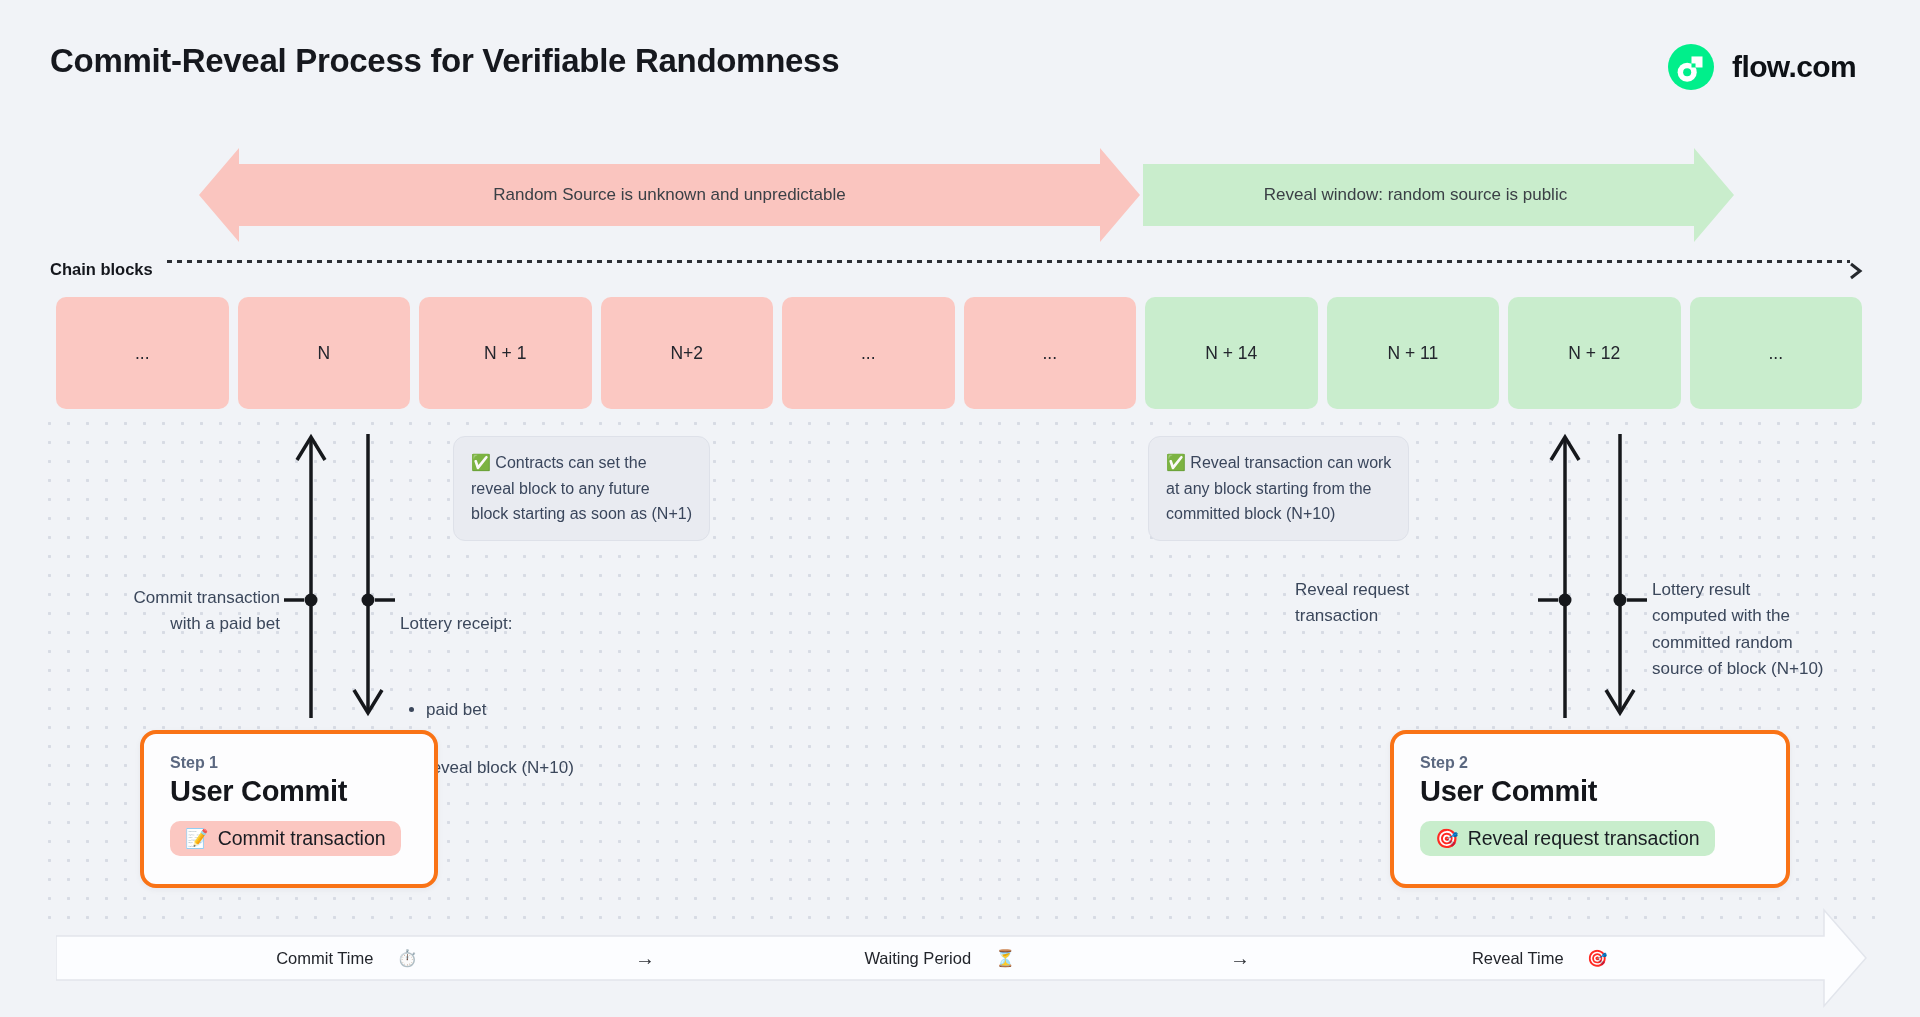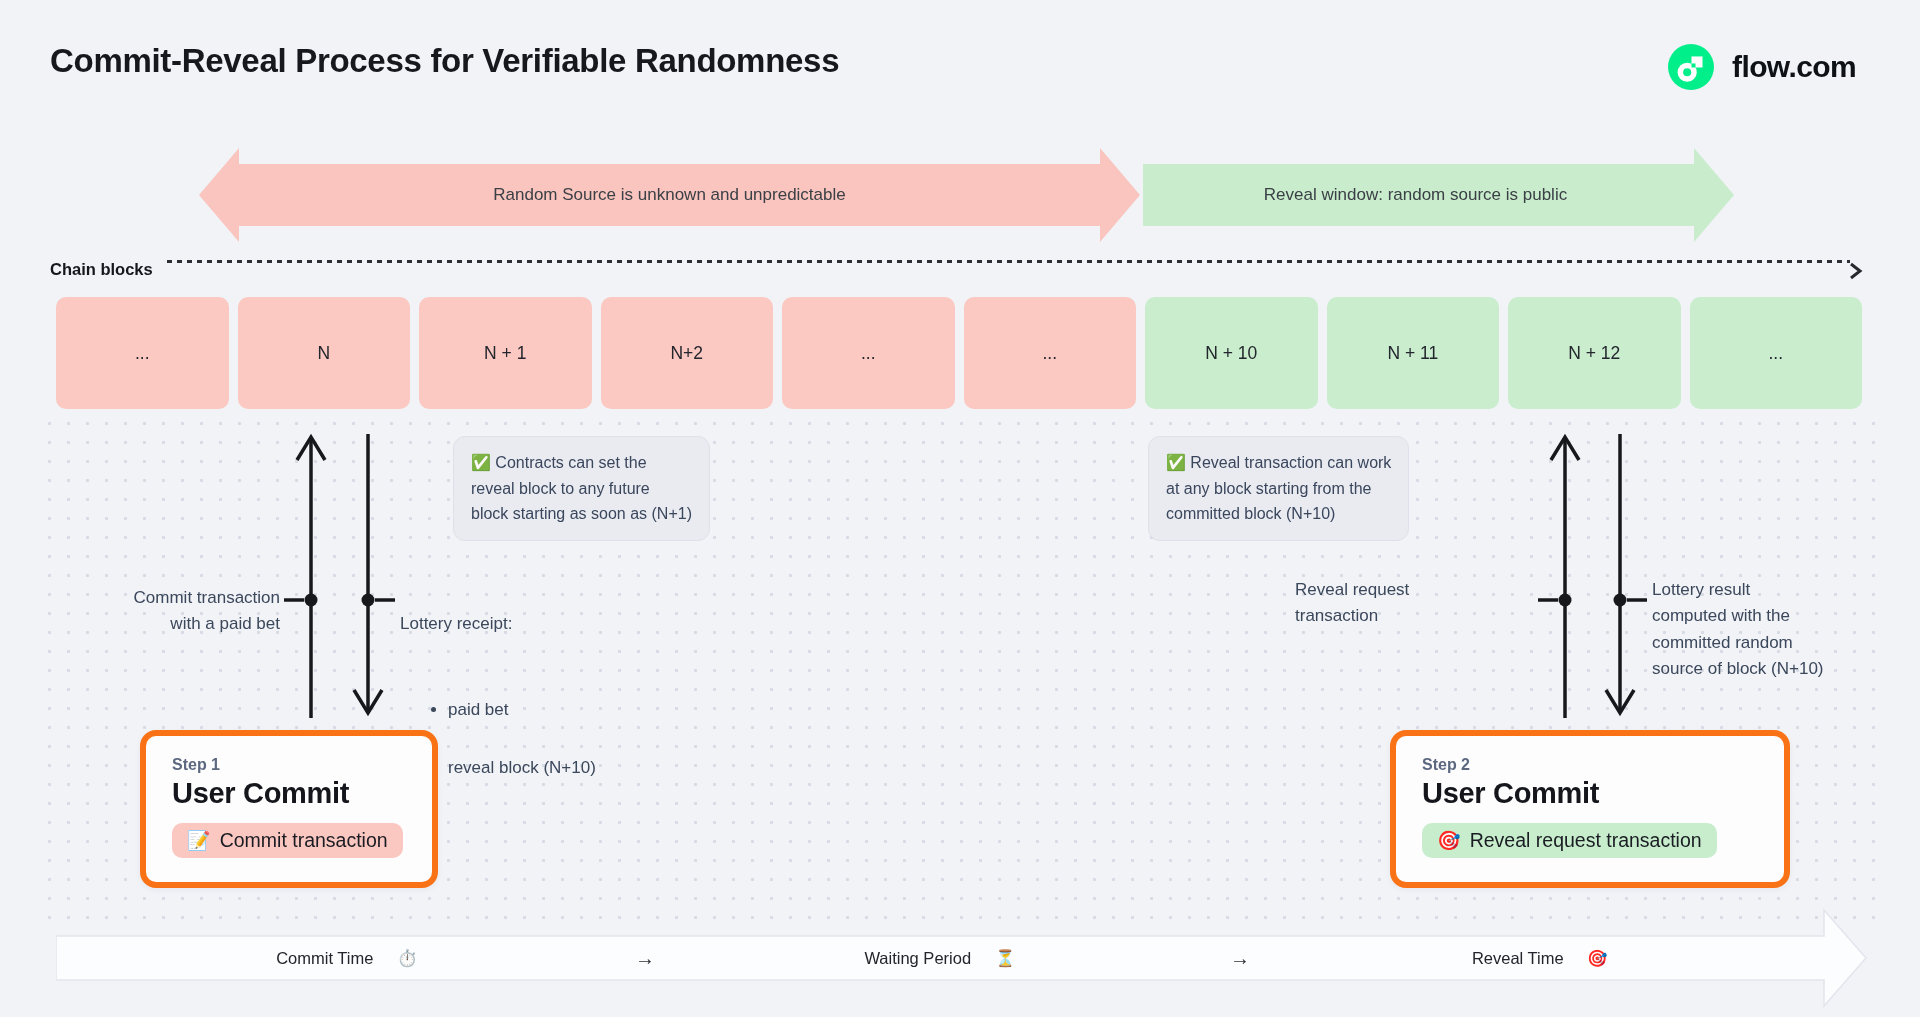--- a/index.html
+++ b/index.html
@@ -47,25 +47,25 @@
   .varrows{position:absolute;top:428px;width:130px;height:292px;z-index:1;}
   .varrows.left{left:270px;}
   .varrows.right{left:1535px;}
   .varrows svg{width:100%;height:100%;display:block;}
 
   .lbl{position:absolute;font-size:17px;color:#3b475b;line-height:1.55;
        white-space:pre-line;z-index:1;}
   .lbl-commit{left:40px;width:240px;top:585px;text-align:right;}
   .lbl-receipt{left:400px;top:585px;}
   .lbl-receipt ul{margin:7px 0 0 6px;padding-left:20px;}
-  .lbl-receipt li{margin-bottom:5px;margin-left:22px;}
+  .lbl-receipt li{margin-bottom:5px;}
   .lbl-reveal-req{left:1295px;width:238px;top:577px;text-align:left;}
   .lbl-lottery-res{left:1652px;top:577px;}
 
-  .card{position:absolute;top:730px;height:158px;background:#fdfdfe;border:6px solid #f97316;
+  .card{position:absolute;top:730px;height:158px;background:#fdfdfe;border:4px solid #f97316;
         border-radius:16px;padding:20px 26px;box-sizing:border-box;
         box-shadow:0 2px 6px rgba(30,40,60,0.05);z-index:2;}
   .card.one{left:140px;width:298px;}
   .card.two{left:1390px;width:400px;}
   .kicker{font-size:16px;font-weight:700;color:#5b6880;}
   .card-title{font-size:29px;font-weight:800;color:#14161b;margin-top:3px;letter-spacing:-0.3px;}
   .pill{display:inline-flex;align-items:center;gap:9px;margin-top:13px;border-radius:10px;
         padding:6px 15px;font-size:19.5px;color:#191c22;}
   .pill.commit{background:#fbc7c1;}
   .pill.reveal{background:#c8edcc;}
@@ -118,21 +118,21 @@
     </div>
   </div>
 
   <div class="blocks">
     <div class="block commit">...</div>
     <div class="block commit">N</div>
     <div class="block commit">N + 1</div>
     <div class="block commit">N+2</div>
     <div class="block commit">...</div>
     <div class="block commit">...</div>
-    <div class="block reveal">N + 10</div>
+    <div class="block reveal">N + 14</div>
     <div class="block reveal">N + 11</div>
     <div class="block reveal">N + 12</div>
     <div class="block reveal">...</div>
   </div>
 
   <div class="dotgrid"></div>
 
   <div class="note left">✅ Contracts can set the
 reveal block to any future
 block starting as soon as (N+1)</div>

